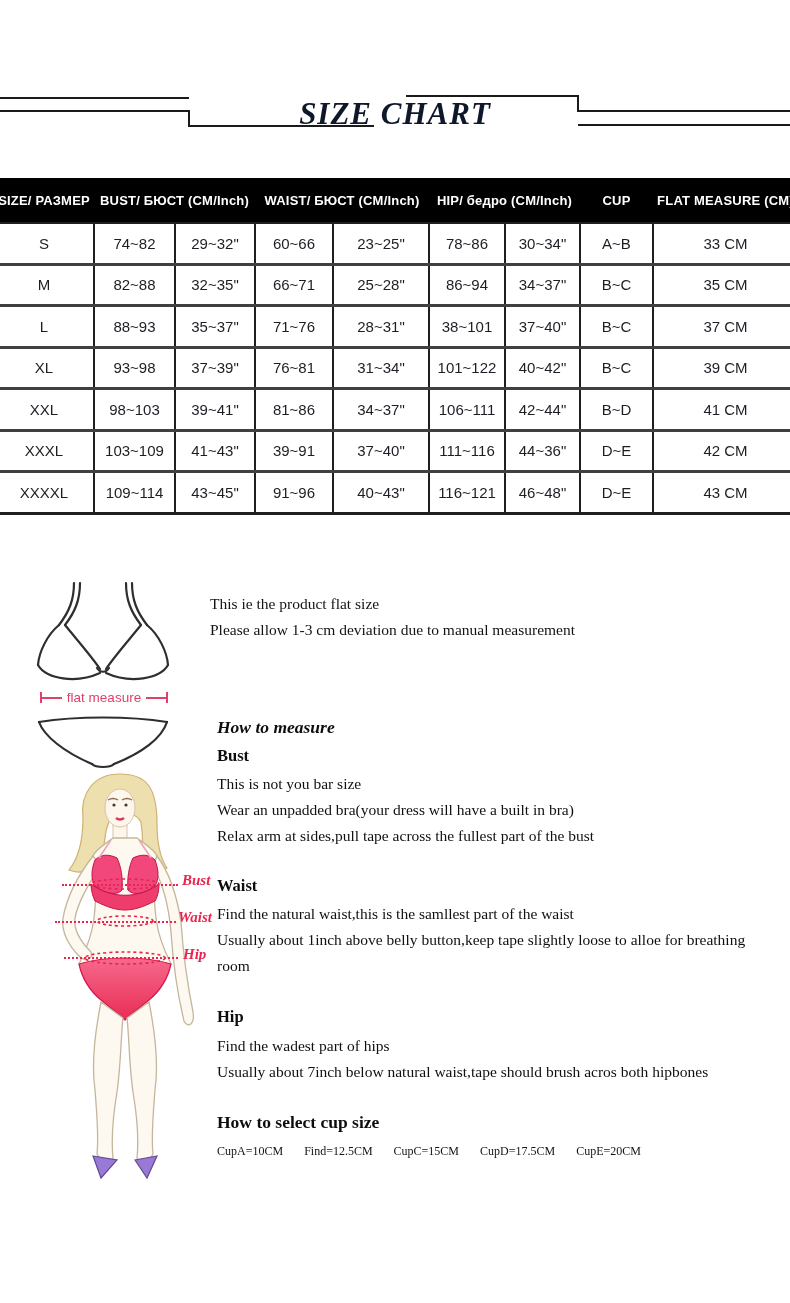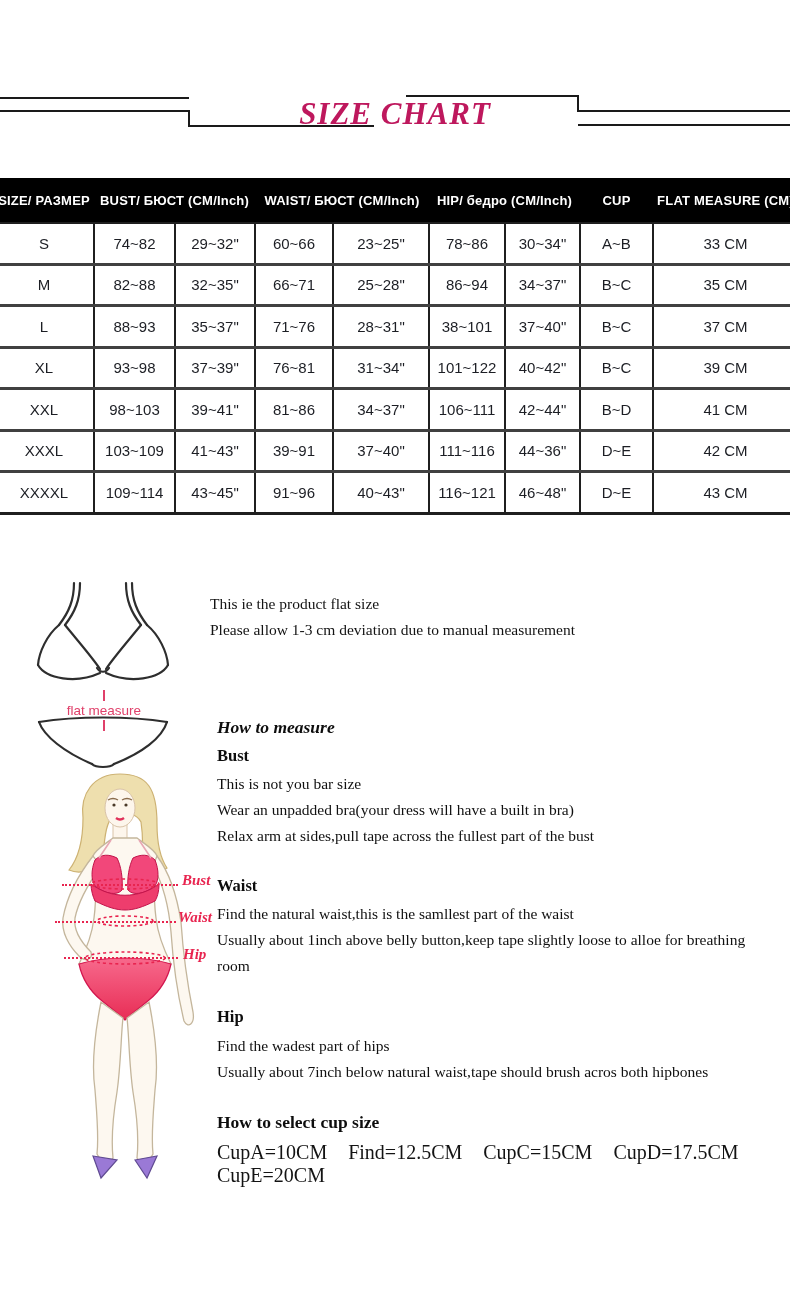--- a/index.html
+++ b/index.html
@@ -3,49 +3,49 @@
 <meta charset="utf-8">
 <style>
   html,body{margin:0;padding:0;background:#ffffff;}
   .page{position:relative;width:790px;height:1303px;background:#fff;overflow:hidden;
         font-family:"Liberation Serif",serif;color:#131313;}
 
   
   .deco{position:absolute;left:0;top:85px;}
   .page-title{position:absolute;top:96px;left:0;width:100%;text-align:center;
               font-family:"Liberation Serif",serif;font-style:italic;font-weight:600;
-              font-size:31px;letter-spacing:1px;color:#be185d;}
+              font-size:31px;letter-spacing:1px;color:#0f172a;}
 
   
   table.size-table{position:absolute;top:178px;left:-7px;width:804px;border-collapse:collapse;
         table-layout:fixed;font-family:"Liberation Sans",sans-serif;}
   table.size-table th{background:#000;color:#fff;font-size:13px;font-weight:bold;
         height:44px;padding:0;text-align:center;border:none;letter-spacing:.2px;}
   table.size-table td{border:2px solid #1f1f1f;border-bottom:3px solid #404040;
         height:38.5px;text-align:center;vertical-align:middle;font-size:15px;color:#1c1e24;
         padding:0;background:#fff;}
   table.size-table tr:last-child td{border-bottom:3px solid #1f1f1f;}
 
   
   .sketch{position:absolute;}
   .flat-note{position:absolute;left:210px;top:596px;font-size:15.5px;line-height:16px;}
   .flat-note .ln{margin-bottom:10px;white-space:nowrap;}
 
   .fm-label{position:absolute;left:40px;top:690px;width:128px;display:flex;align-items:center;
-            color:#e0406a;font-family:"Liberation Sans",sans-serif;font-size:13.5px;flex-direction:column;}
+            color:#e0406a;font-family:"Liberation Sans",sans-serif;font-size:13.5px;}
   .fm-tick{width:2px;height:11px;background:#e0406a;flex:0 0 auto;}
   .fm-bar{height:2px;background:#e0406a;flex:1 1 auto;}
   .fm-text{padding:0 5px;white-space:nowrap;flex:0 0 auto;}
 
   
   .abs{position:absolute;}
   .h-main{font-size:17.5px;font-weight:bold;color:#0d0d0d;}
   .h-sub{font-size:16.5px;font-weight:bold;color:#0d0d0d;}
   .body-lines{font-size:15.5px;line-height:26px;color:#101010;width:575px;}
-  .cup-items span{margin-right:17px;font-size:20px;}
+  .cup-items span{margin-right:17px;font-size:12px;}
 
   
   .dot-line{position:absolute;height:0;border-top:2px dotted #e8244f;}
   .fig-label{position:absolute;color:#e8244f;font-family:"Liberation Serif",serif;
              font-style:italic;font-weight:bold;font-size:15px;}
 </style>
 </head>
 <body>
 
 <div class="page">

